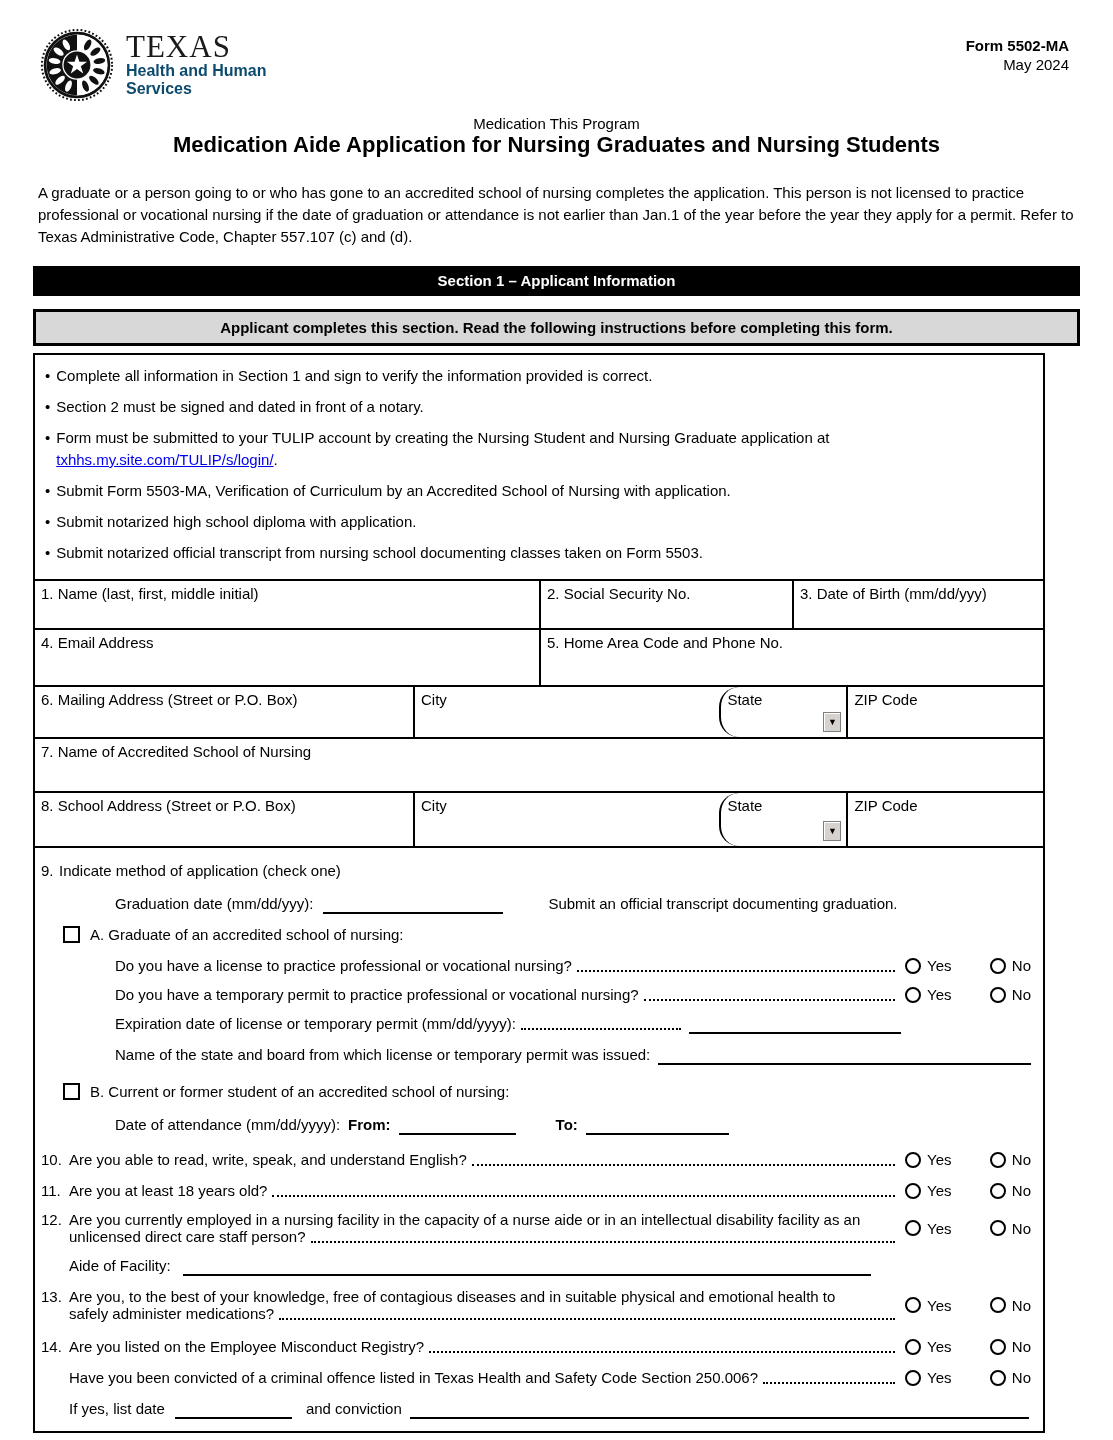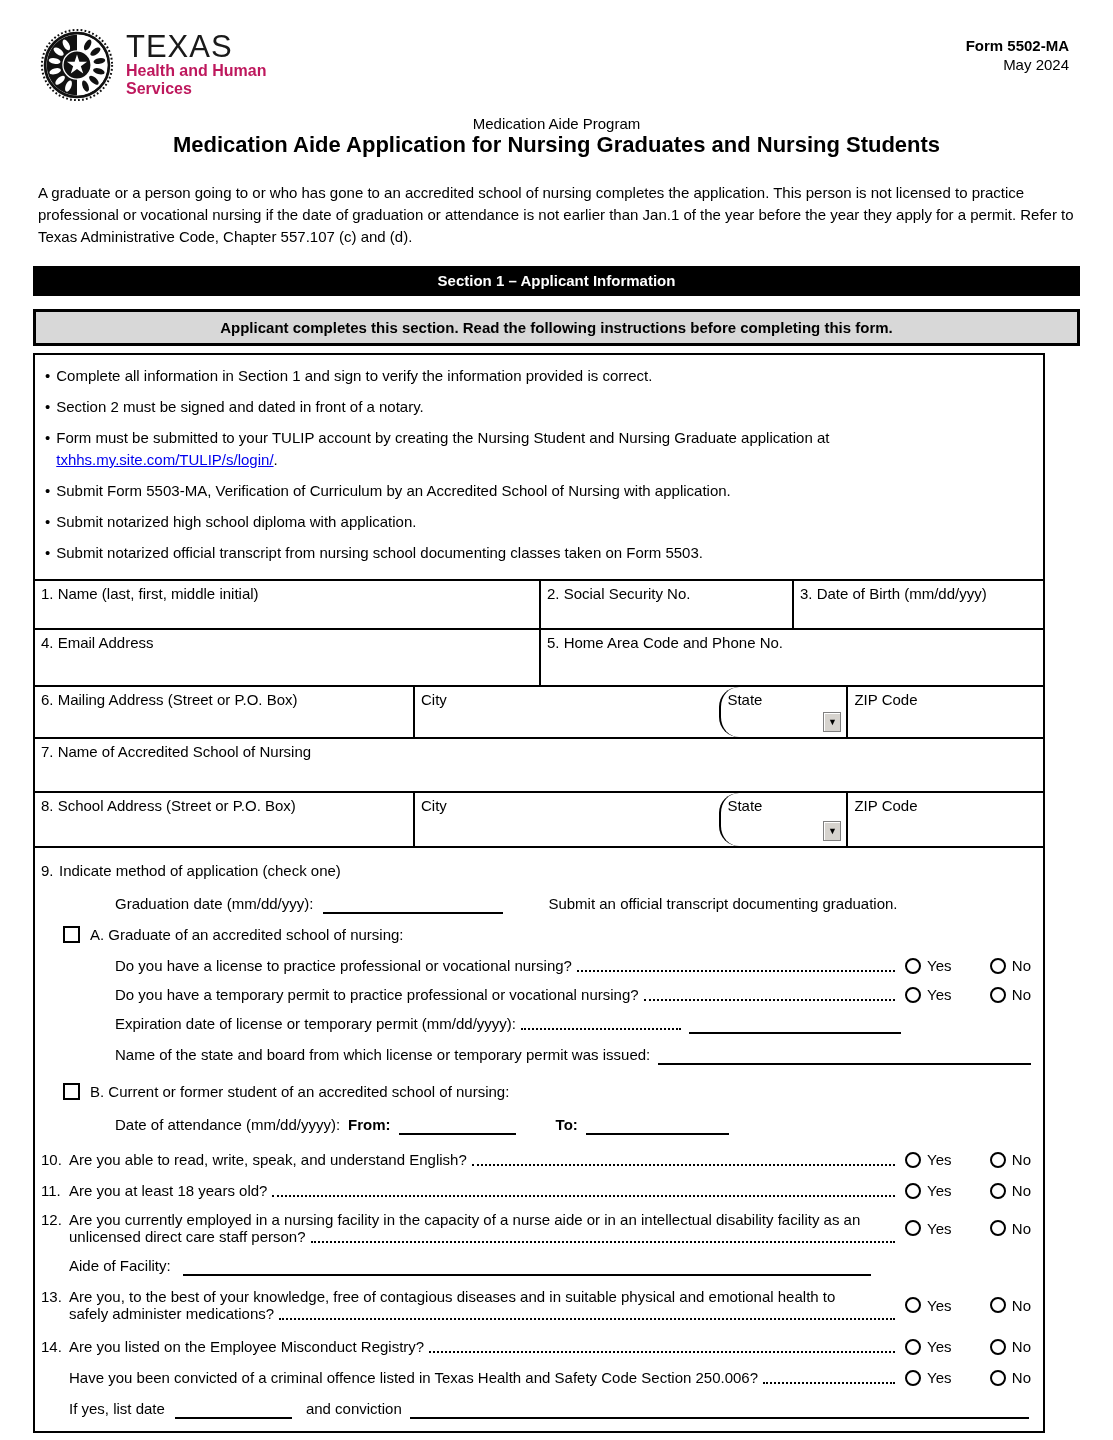--- a/index.html
+++ b/index.html
@@ -10,24 +10,24 @@
     font-size: 15px; color: #000;
     position: relative;
   }
   .page { width: 1113px; min-height: 1440px; background: #fff; padding-top: 28px; }
 
   
   .hdr { display: flex; align-items: flex-start; padding: 0 44px 0 40px; }
   .brand { display: flex; align-items: center; gap: 12px; }
   .seal { width: 74px; height: 74px; flex: 0 0 auto; }
   .wordmark .agency {
-    font-family: Liberation Sans, sans-serif;
+    font-family: Liberation Serif, serif;
     font-size: 31px; letter-spacing: 1px; line-height: 30px; color: #1a1a1a;
   }
-  .wordmark .sub { font-size: 16px; font-weight: bold; line-height: 18px; color: #be185d; }
+  .wordmark .sub { font-size: 16px; font-weight: bold; line-height: 18px; color: #0c4a6e; }
   .hdr-right { margin-left: auto; text-align: right; padding-top: 8px; }
   .form-number { font-weight: bold; font-size: 15px; line-height: 19px; }
   .form-date { font-size: 15px; line-height: 19px; }
 
   
   .titles { text-align: center; margin-top: 12px; }
   .program { font-size: 15px; line-height: 20px; }
   .main-title { font-size: 22px; font-weight: bold; line-height: 22px; }
 
   .intro { margin: 26px 38px 0 38px; line-height: 22px; }
@@ -178,21 +178,21 @@
         <div class="sub">Services</div>
       </div>
     </div>
     <div class="hdr-right">
       <div class="form-number">Form 5502-MA</div>
       <div class="form-date">May 2024</div>
     </div>
   </div>
 
   <div class="titles">
-    <div class="program">Medication Aide Program</div>
+    <div class="program">Medication This Program</div>
     <div class="main-title">Medication Aide Application for Nursing Graduates and Nursing Students</div>
   </div>
 
   <p class="intro">A graduate or a person going to or who has gone to an accredited school of nursing completes the application. This person is not licensed to practice professional or vocational nursing if the date of graduation or attendance is not earlier than Jan.1 of the year before the year they apply for a permit. Refer to Texas Administrative Code, Chapter 557.107 (c) and (d).</p>
 
   <div class="sec-bar">Section 1 – Applicant Information</div>
 
   <div class="instr-box">Applicant completes this section. Read the following instructions before completing this form.</div>
 
   <div class="sheet">

